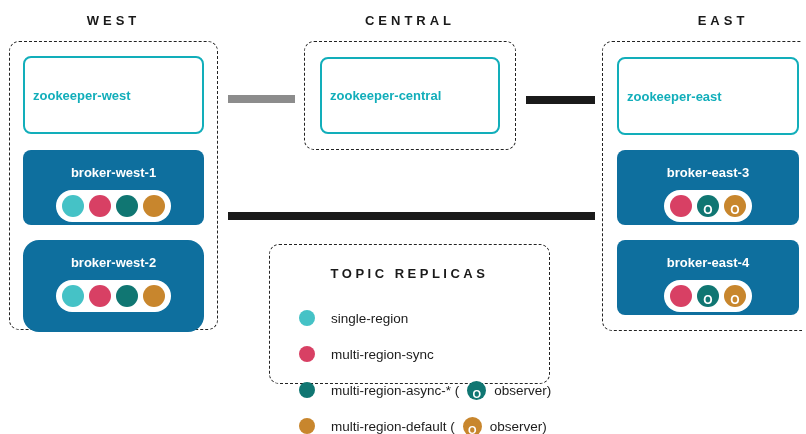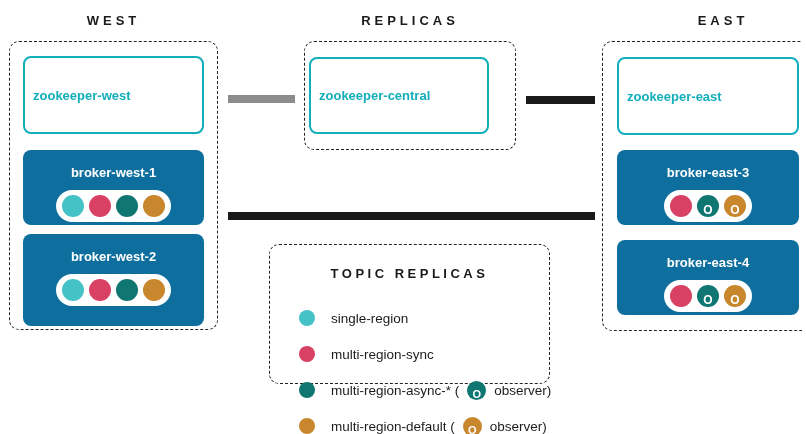--- a/index.html
+++ b/index.html
@@ -130,49 +130,49 @@
     margin: 0 4px 0 4px;
     flex: 0 0 auto;
   }
 </style>
 </head>
 <body>
 
 <div class="canvas">
 
   <div class="region-title" style="left:1px; width:209px;">WEST</div>
-  <div class="region-title" style="left:296px; width:212px;">REPLICAS</div>
+  <div class="region-title" style="left:296px; width:212px;">CENTRAL</div>
   <div class="region-title" style="left:610px; width:210px;">EAST</div>
 
   <div class="region" style="left:1px; top:33px; width:209px; height:289px;">
     <div class="zk-box" style="left:13px; top:14px; width:181px; height:78px;">
       <span>zookeeper-west</span>
     </div>
     <div class="broker" style="left:13px; top:108px; width:181px; height:75px;">
       <div class="broker-name">broker-west-1</div>
       <div class="pill">
         <span class="dot single"></span>
         <span class="dot sync"></span>
         <span class="dot async"></span>
         <span class="dot default"></span>
       </div>
     </div>
-    <div class="broker" style="left:13px; top:192px; width:181px; height:92px;">
+    <div class="broker" style="left:13px; top:198px; width:181px; height:92px;border-radius:16px;">
       <div class="broker-name">broker-west-2</div>
       <div class="pill">
         <span class="dot single"></span>
         <span class="dot sync"></span>
         <span class="dot async"></span>
         <span class="dot default"></span>
       </div>
     </div>
   </div>
 
   <div class="region" style="left:296px; top:33px; width:212px; height:109px;">
-    <div class="zk-box" style="left:4px; top:15px; width:180px; height:77px;">
+    <div class="zk-box" style="left:15px; top:15px; width:180px; height:77px;">
       <span>zookeeper-central</span>
     </div>
   </div>
 
   <div class="region" style="left:594px; top:33px; width:210px; height:290px;">
     <div class="zk-box" style="left:14px; top:15px; width:182px; height:78px;">
       <span>zookeeper-east</span>
     </div>
     <div class="broker" style="left:14px; top:108px; width:182px; height:75px;">
       <div class="broker-name">broker-east-3</div>

